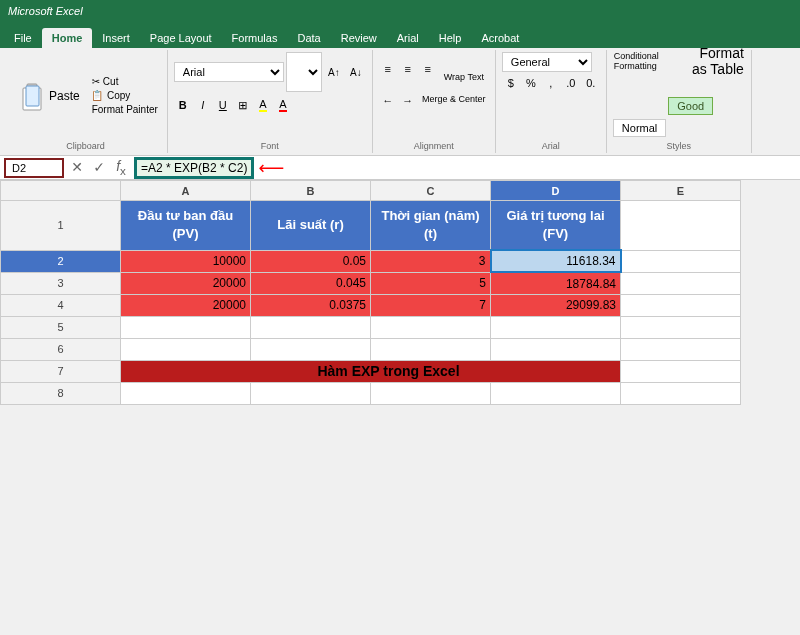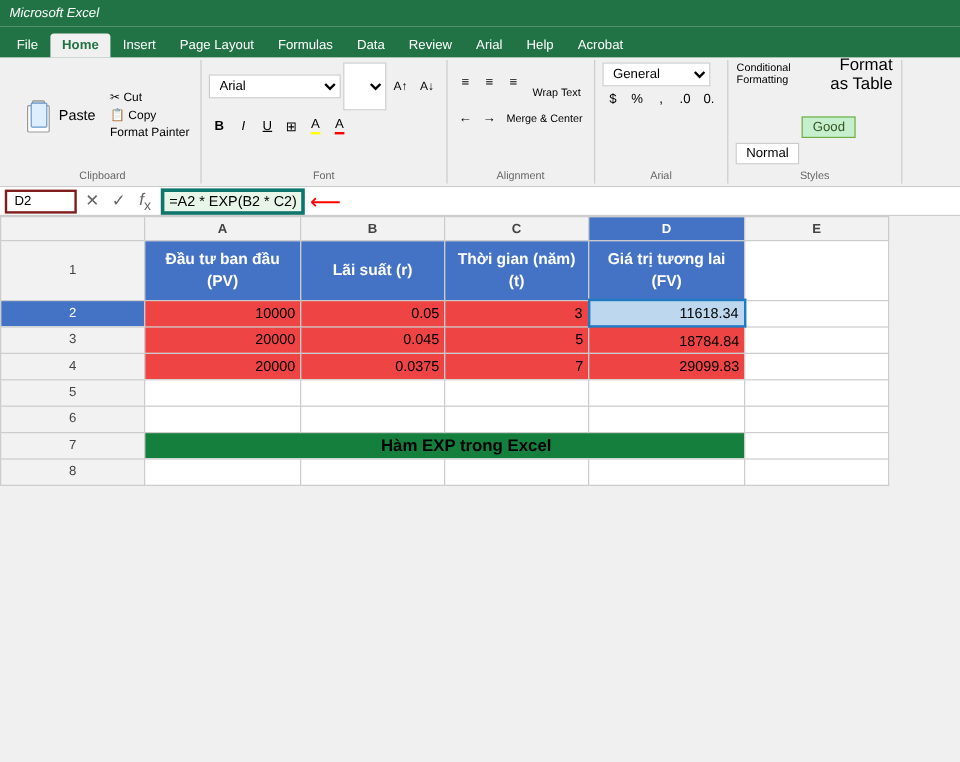--- a/index.html
+++ b/index.html
@@ -62,21 +62,21 @@
     
     .spreadsheet-container { overflow: auto; height: calc(635px - 22px - 26px - 82px - 24px); }
     table { border-collapse: collapse; font-size: 12px; }
     .row-header, .col-header { background: #f2f2f2; border: 1px solid #ccc; text-align: center; font-size: 11px; color: #444; }
     .col-header { height: 20px; padding: 0 4px; min-width: 60px; }
     .row-header { width: 35px; padding: 0 4px; }
     td { border: 1px solid #ccc; height: 22px; min-width: 120px; padding: 0 4px; background: white; white-space: nowrap; }
     td.header-cell { background: #4472c4; color: white; font-weight: bold; text-align: center; font-size: 13px; padding: 6px 4px; white-space: normal; line-height: 1.4; }
     td.data-cell { background: #ef4444; text-align: right; }
     td.formula-cell { background: #bdd7ee; text-align: right; border: 2px solid #1e7bc4; }
-    td.merged-cell { background: #15803d; text-align: center; font-weight: bold; font-size: 14px; padding-left: 40px; }
+    td.merged-cell { background: #b91c1c; text-align: center; font-weight: bold; font-size: 14px; padding-left: 40px; }
     .col-header.active-col { background: #4472c4; color: white; }
     .row-header.active-row { background: #4472c4; color: white; }
 
     
     .corner-header { background: #f2f2f2; border: 1px solid #ccc; width: 35px; height: 20px; }
 
     
     .ribbon-icon-btn { width: 20px; height: 18px; display: flex; align-items: center; justify-content: center; cursor: pointer; border: 1px solid transparent; border-radius: 2px; font-size: 10px; }
   </style>
 </head>

